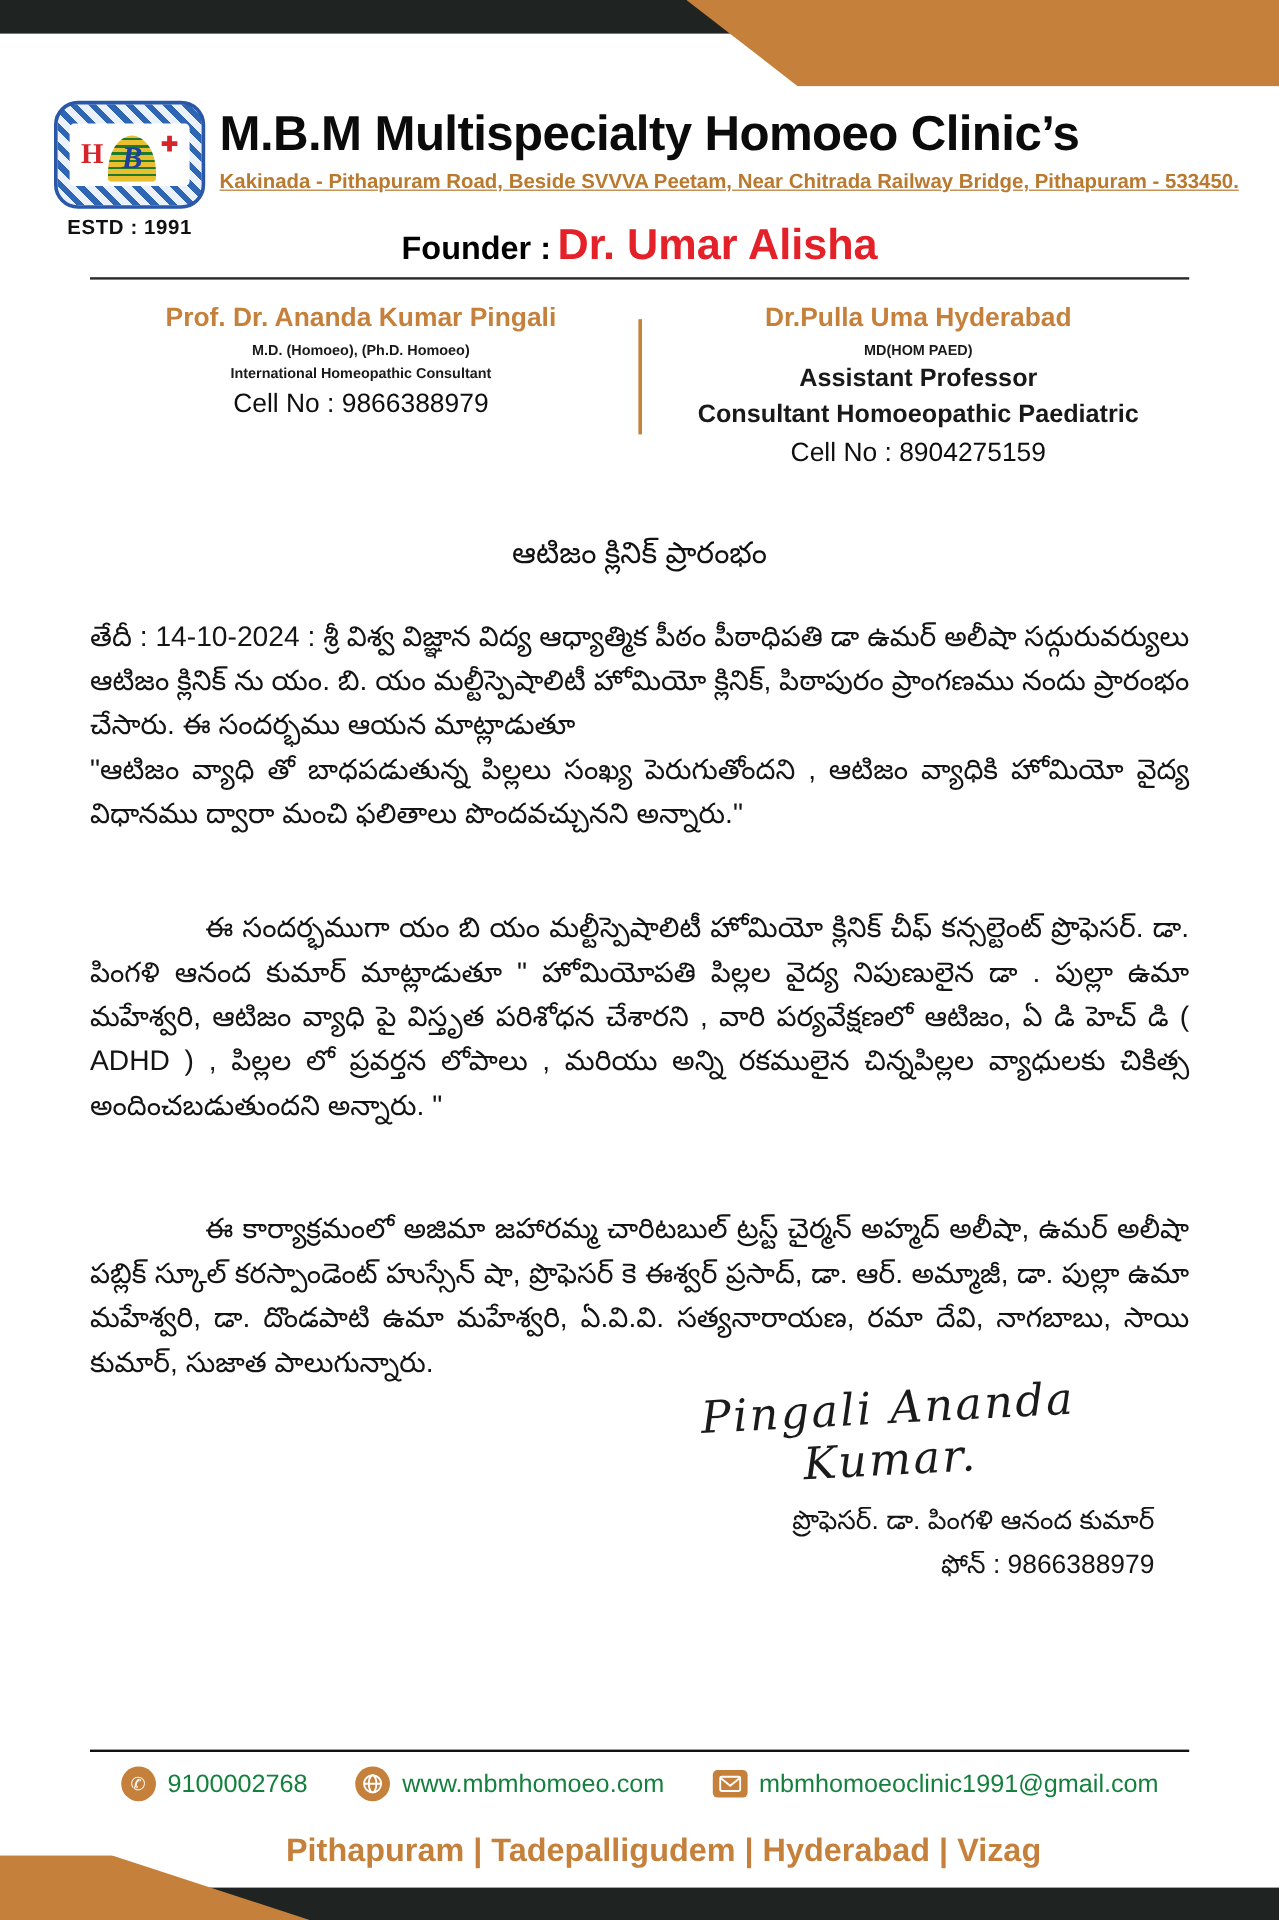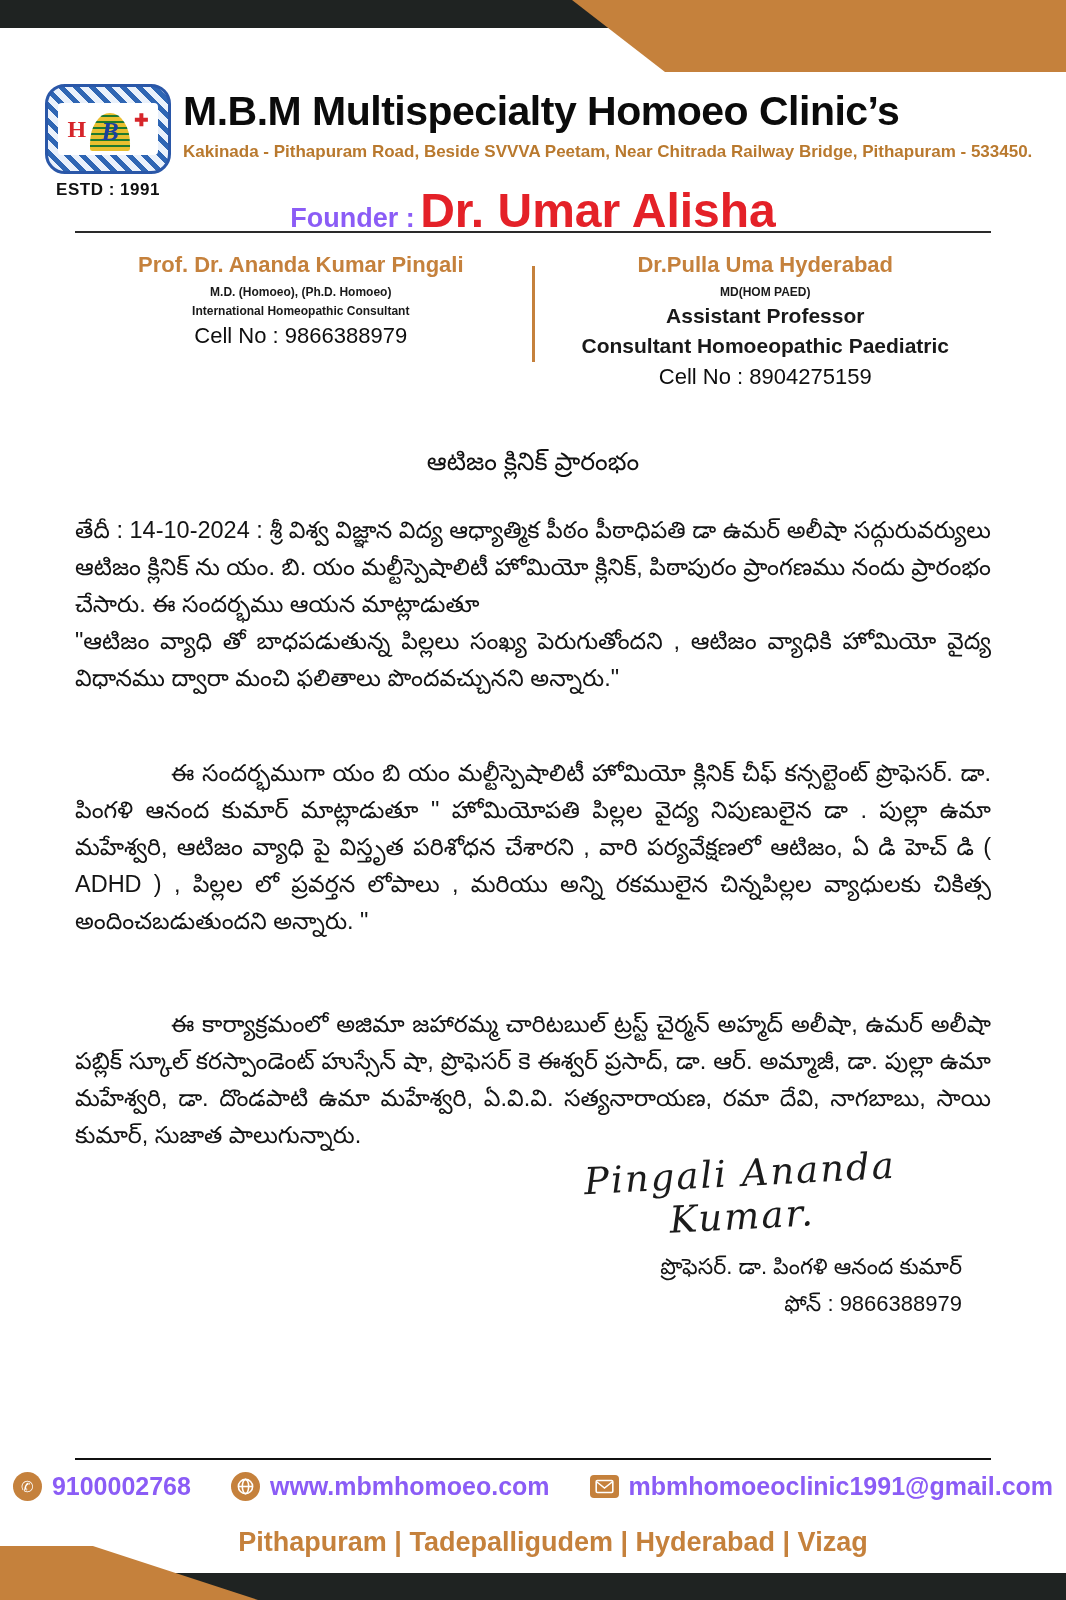--- a/index.html
+++ b/index.html
@@ -31,24 +31,24 @@
     border-radius:50% 50% 6% 6% / 80% 80% 6% 6%;
     background:repeating-linear-gradient(0deg,#e9bf2f 0 4px,#1f7a2e 4px 6px);
     display:flex; align-items:center; justify-content:center;
   }
   .logo-b{font-family:"Liberation Serif",serif; font-weight:bold; font-style:italic; color:#1d3f9e; font-size:26px;}
   .logo-cross{color:#d6252a; font-size:17px; font-weight:bold; margin-top:-18px;}
   .logo-estd{margin-top:6px; font-size:17px; font-weight:bold; color:#111; letter-spacing:.5px;}
   
   .head-text{position:absolute; left:183px; top:88px; width:810px;}
   .clinic-title{font-size:41px; font-weight:900; letter-spacing:-.5px; color:#0b0b0b; line-height:1.15; white-space:nowrap;}
-  .clinic-address{margin-top:7px; font-size:17px; font-weight:bold; color:#b9792e; white-space:nowrap;}
+  .clinic-address{margin-top:7px; font-size:17px; font-weight:bold; color:#b9792e; white-space:nowrap;text-decoration:underline;}
   .founder-line{position:absolute; left:0; top:183px; width:100%; text-align:center;}
-  .founder-label{font-size:27px; font-weight:bold; color:#8b5cf6;}
-  .founder-name{font-size:48px; font-weight:900; color:#e42128; margin-left:1px;}
+  .founder-label{font-size:27px; font-weight:bold; color:#000000;}
+  .founder-name{font-size:36px; font-weight:900; color:#e42128; margin-left:1px;}
   .rule{position:absolute; left:75px; width:916px; height:2px; background:#2a2a2a;}
   .rule-top{top:231px;}
   .rule-bottom{top:1458px; background:#111;}
   
   .doctors{position:absolute; left:70px; top:252px; width:926px; display:flex;}
   .doc-col{flex:1; text-align:center;}
   .doc-divider{width:3px; background:#c5813c; height:96px; margin-top:14px;}
   .doc-name{color:#c5813c; font-size:22px; font-weight:bold; margin-bottom:7px;}
   .doc-line{font-size:12px; font-weight:bold; color:#191919; margin-bottom:5px;}
   .doc-line-lg{font-size:21px; font-weight:bold; color:#191919; margin-bottom:6px;}
@@ -63,21 +63,21 @@
   
   .sign-block{position:absolute; left:520px; top:1152px; width:442px; text-align:right;}
   .sign-hand{
     font-family:"DejaVu Serif", serif; font-style:italic; font-size:37px; color:#1b1b1b;
     transform:rotate(-3deg); text-align:center; letter-spacing:2px; margin-bottom:16px;
   }
   .sign-line{font-size:22px; color:#141414; margin-top:6px;}
   
   .contacts{position:absolute; left:0; top:1472px; width:100%; display:flex; justify-content:center; align-items:center; gap:40px;}
   .contact-item{display:flex; align-items:center; gap:10px;}
-  .contact-text{font-size:25px; font-weight:bold; color:#8b5cf6;}
+  .contact-text{font-size:21px; font-weight:normal; color:#15803d;}
   .icon-circle{
     width:29px; height:29px; border-radius:50%; background:#c5813c;
     display:flex; align-items:center; justify-content:center; color:#fff; font-size:15px;
   }
   .icon-square{
     width:29px; height:23px; border-radius:4px; background:#c5813c;
     display:flex; align-items:center; justify-content:center;
   }
   .cities{position:absolute; left:0; top:1527px; width:100%; text-align:center;
     font-size:27px; font-weight:bold; color:#c5813c;padding-left:20px;}

